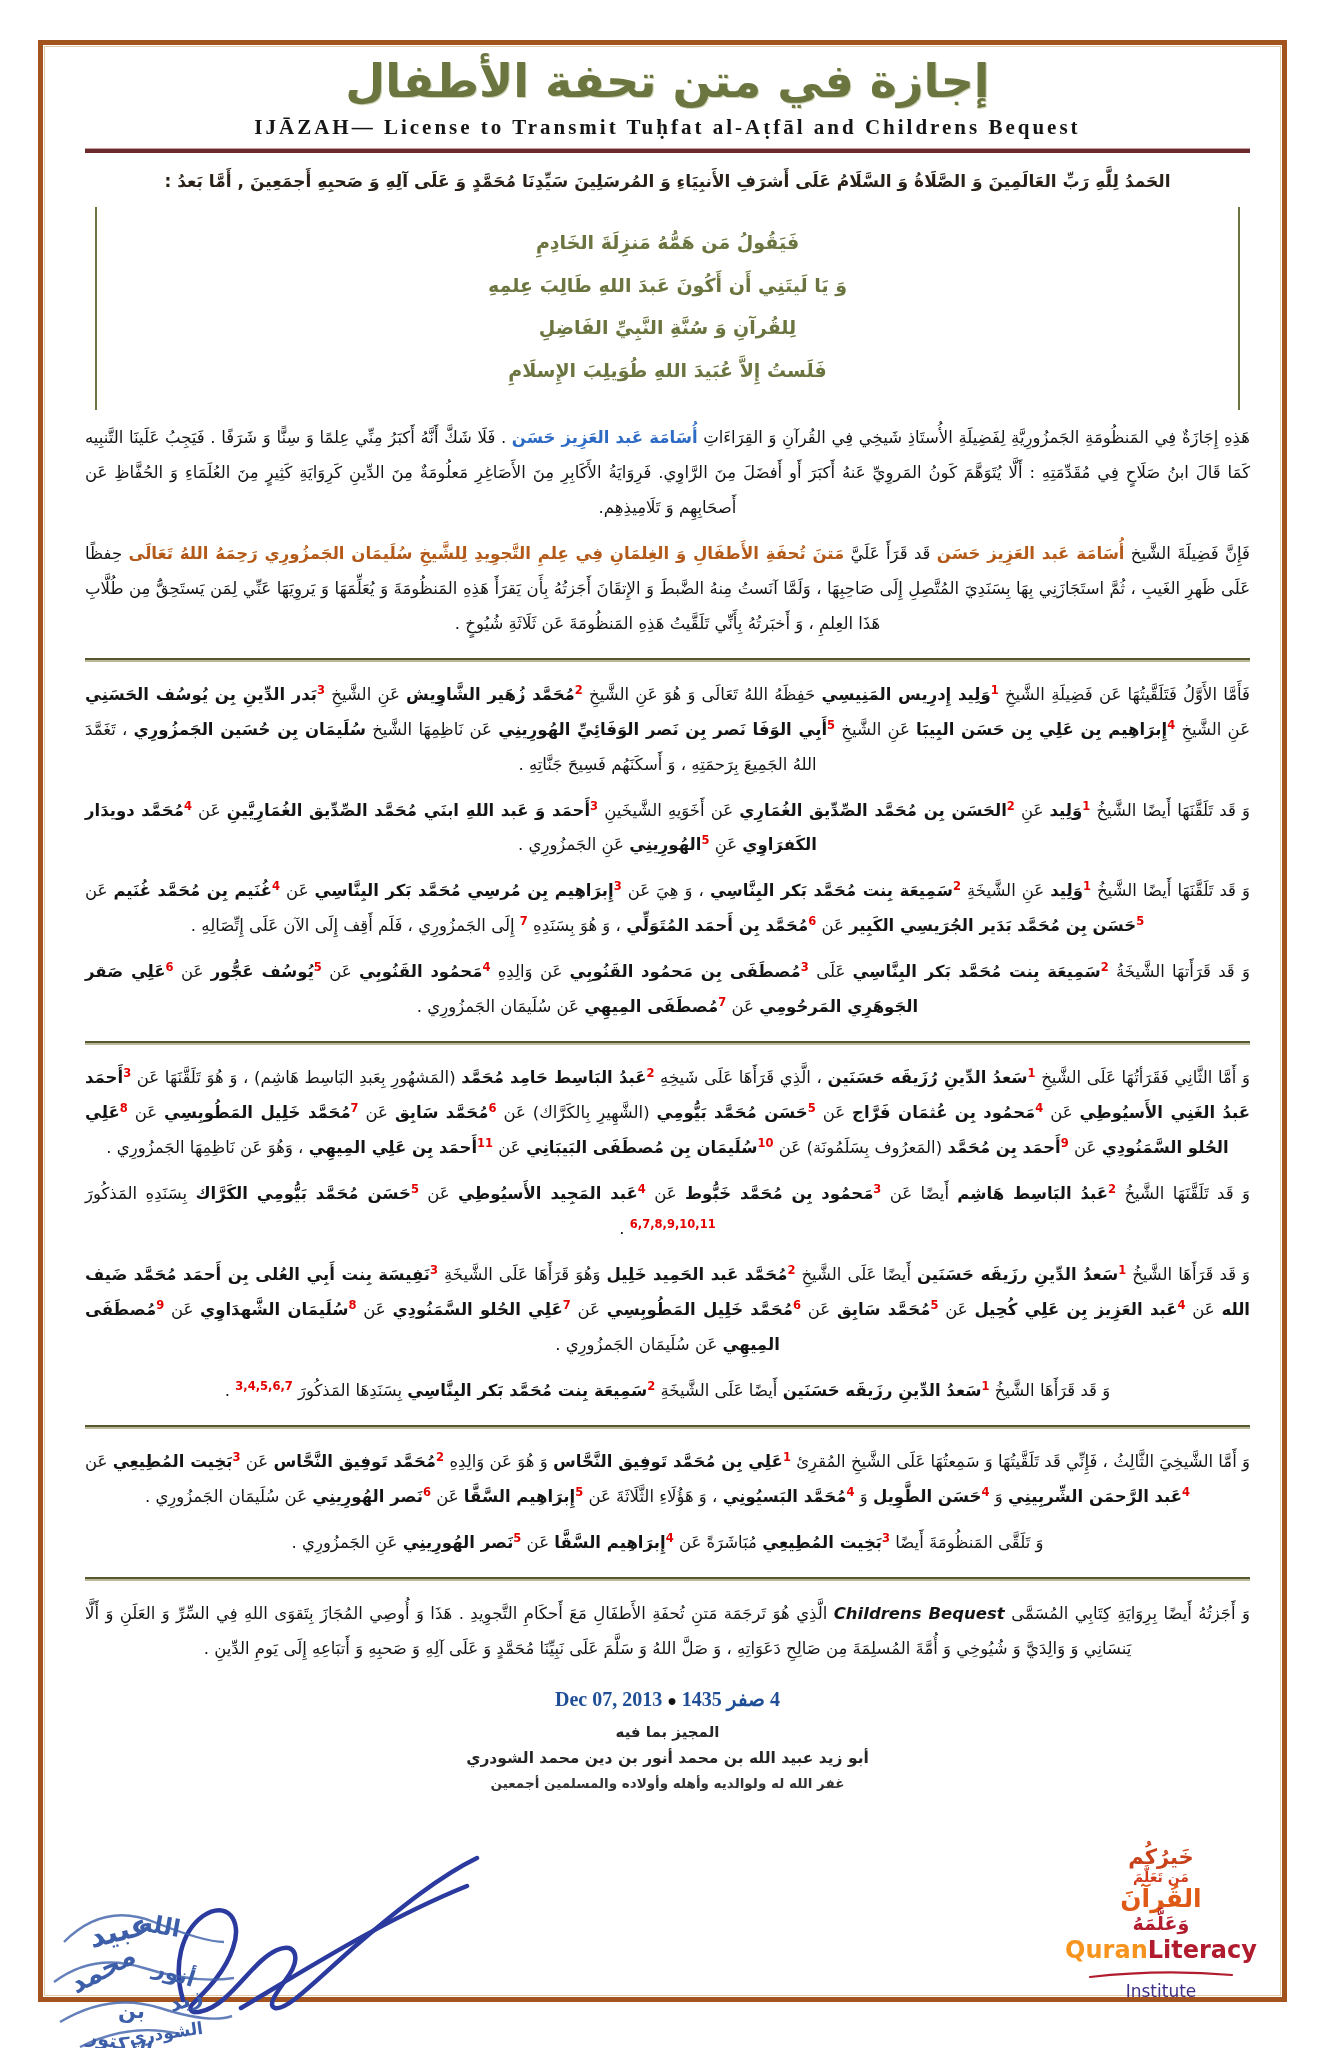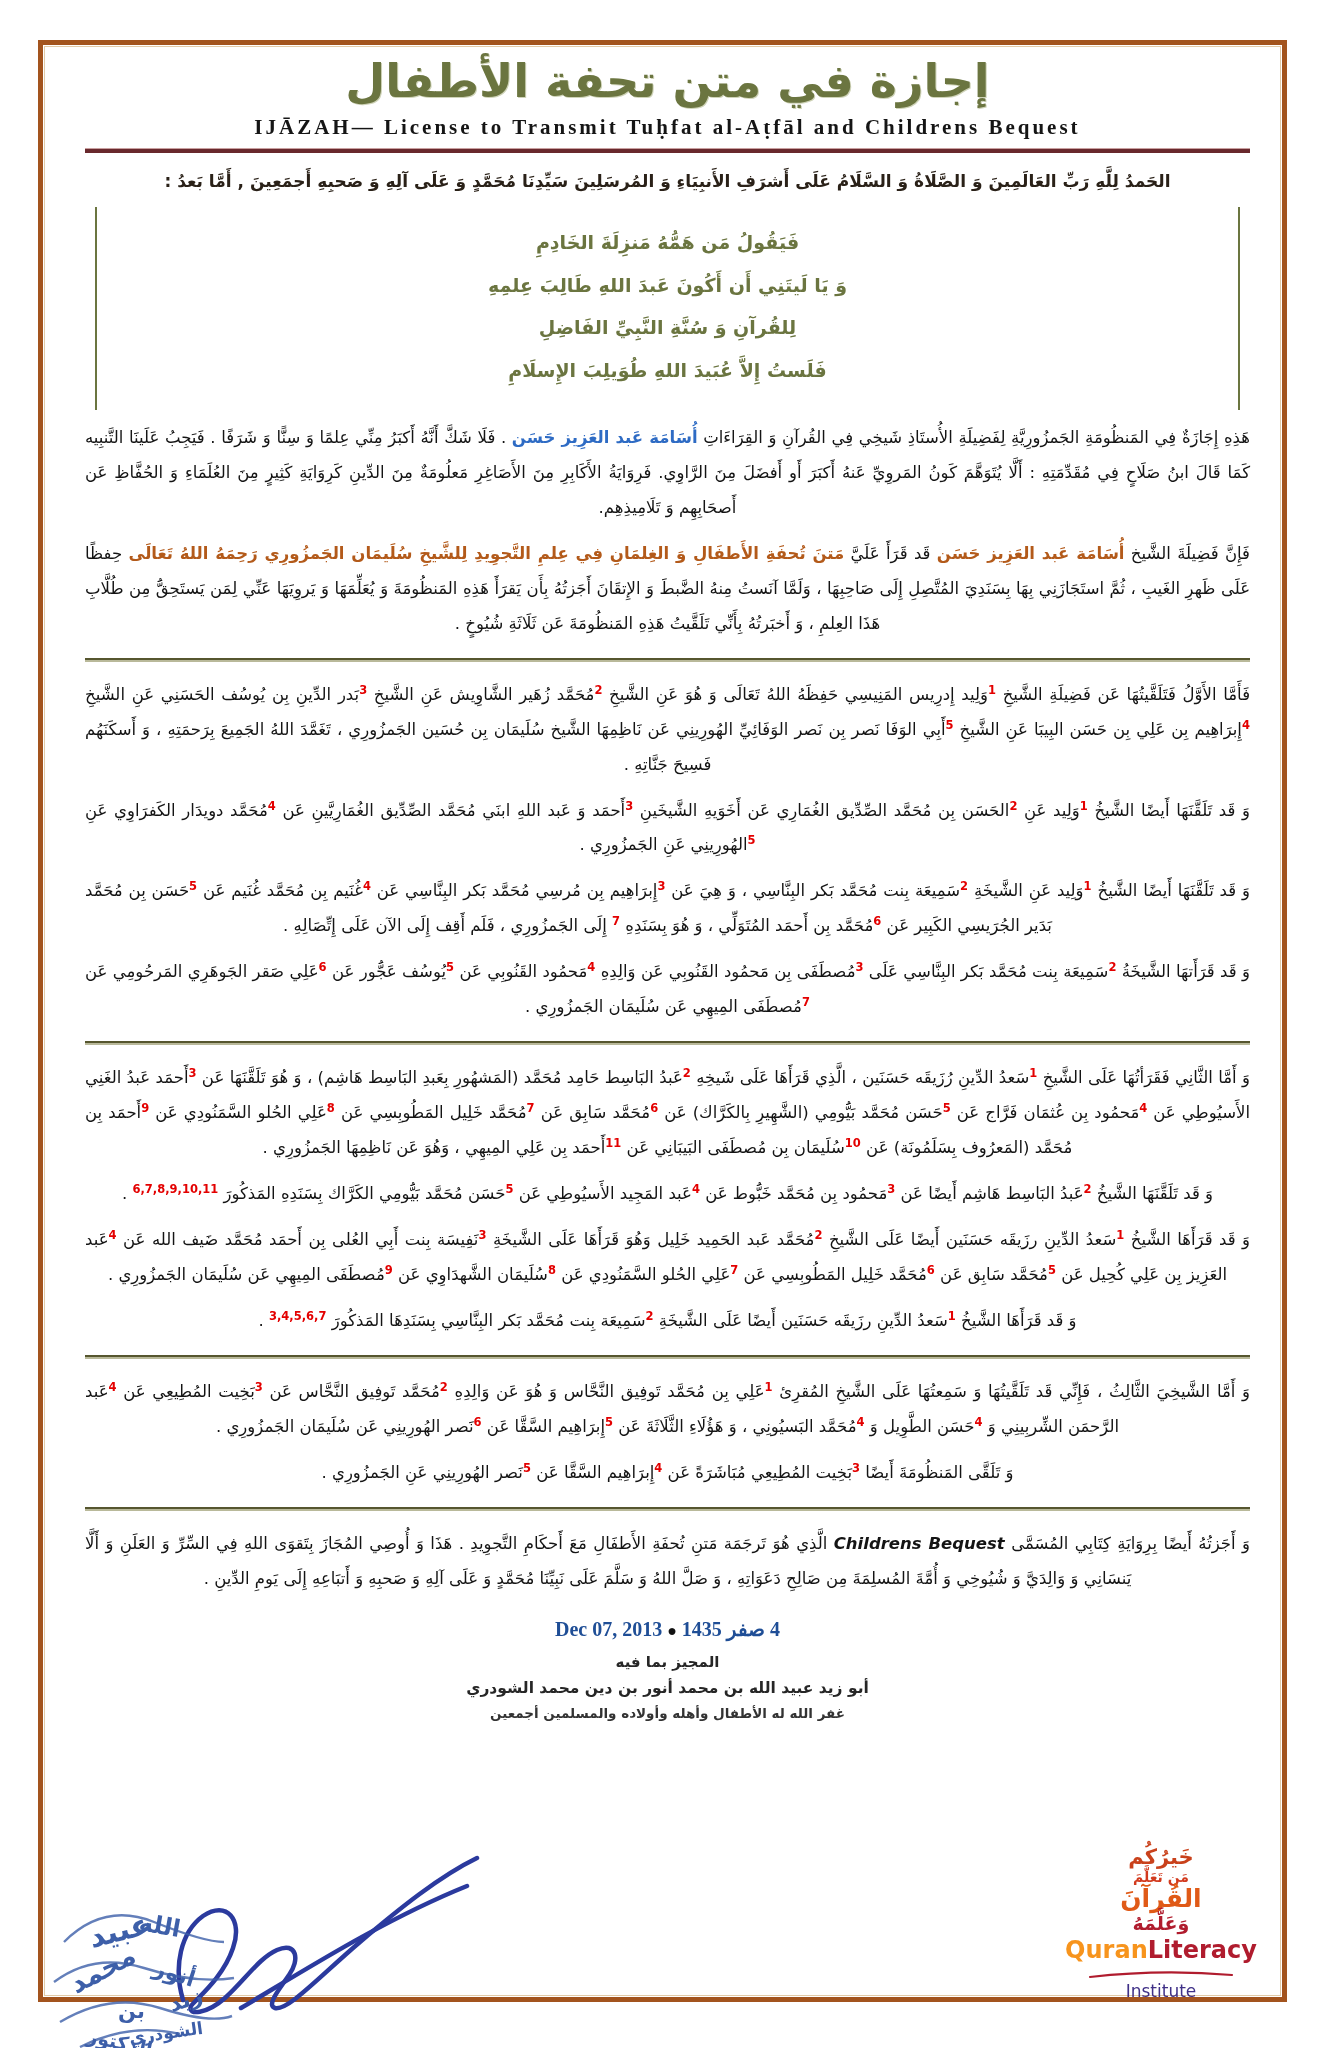--- a/index.html
+++ b/index.html
@@ -48,21 +48,21 @@
   .poem-line{
     direction:rtl;text-align:center;color:var(--olive);
     font-size:19px;font-weight:bold;line-height:2.25;
   }
   .content{margin-top:4px;}
   .para{
     direction:rtl;text-align:justify;text-align-last:center;
     font-size:16.5px;line-height:2.12;color:#141414;margin:11px 0;
   }
   .seg-n{font-weight:normal;}
-  .seg-b{font-weight:normal;}
+  .seg-b{font-weight:bold;}
   .seg-blue{color:var(--blue);font-weight:bold;}
   .seg-org{color:var(--orange);font-weight:bold;}
   .seg-latin{font-weight:bold;unicode-bidi:embed;font-style:italic;}
   sup.seg-sup{
     color:var(--red);font-size:11.5px;font-weight:bold;
     line-height:0;vertical-align:super;unicode-bidi:embed;
   }
   .sec-rule{
     height:4px;margin:16px 0;
     background:linear-gradient(to bottom,#56562f 0%,#56562f 58%,#b9b99a 58%,#b9b99a 100%);
@@ -138,21 +138,21 @@
 
     <div class="date-line">
       <span dir="ltr">Dec 07, 2013</span>
       <span class="bullet">●</span>
       <span dir="rtl">4 صفر 1435</span>
     </div>
 
     <div class="signer">
       <div class="signer-title">المجيز بما فيه</div>
       <div class="signer-name">أبو زيد عبيد الله بن محمد أنور بن دين محمد الشودري</div>
-      <div class="signer-prayer">غفر الله له الأطفال وأهله وأولاده والمسلمين أجمعين</div>
+      <div class="signer-prayer">غفر الله له ولوالديه وأهله وأولاده والمسلمين أجمعين</div>
     </div>
 
   </div>
 </div>
 
 <div class="signature">
   <svg width="340" height="170" viewBox="0 0 340 170">
     <g fill="none" stroke="#2b3a9e" stroke-width="4.5" stroke-linecap="round">
       <path d="M 38 152 C 28 118 36 84 58 68 C 82 52 98 72 88 100 C 78 130 52 150 46 158 C 42 168 62 166 80 150 C 100 132 114 110 132 102 C 152 93 155 112 144 127 C 134 142 121 157 130 160 C 143 163 175 128 215 94 C 255 60 295 28 332 10"></path>
       <path d="M 96 160 C 160 122 238 72 322 38"></path>

